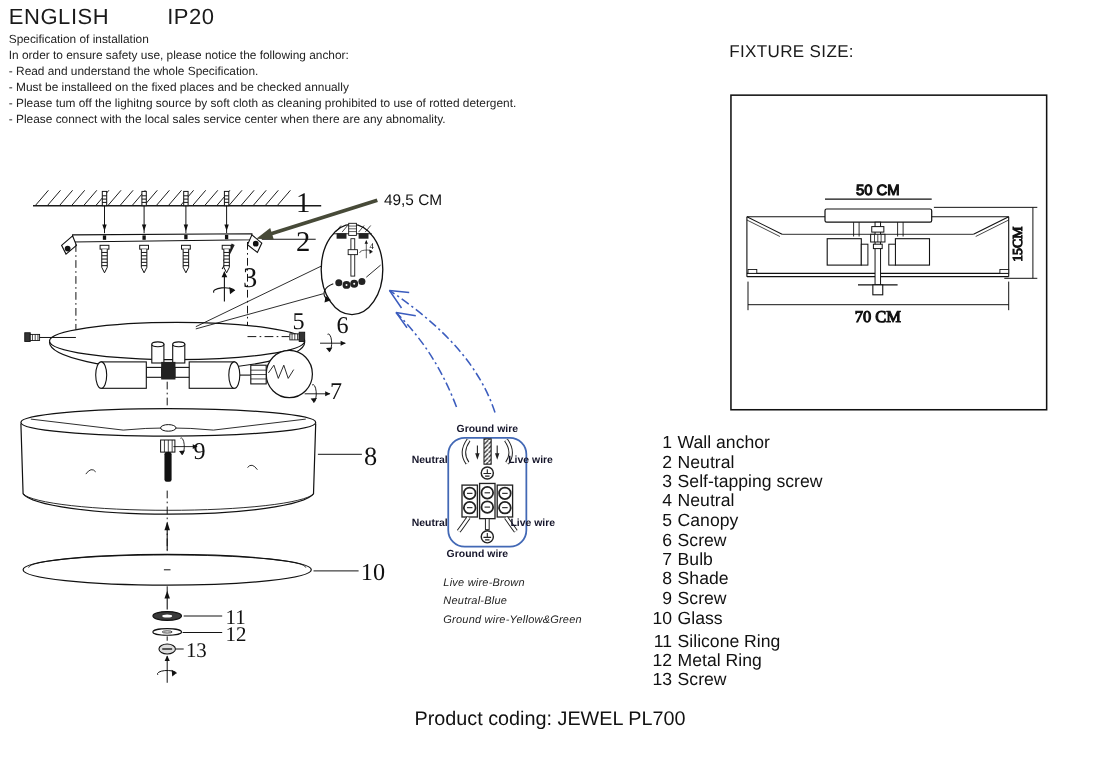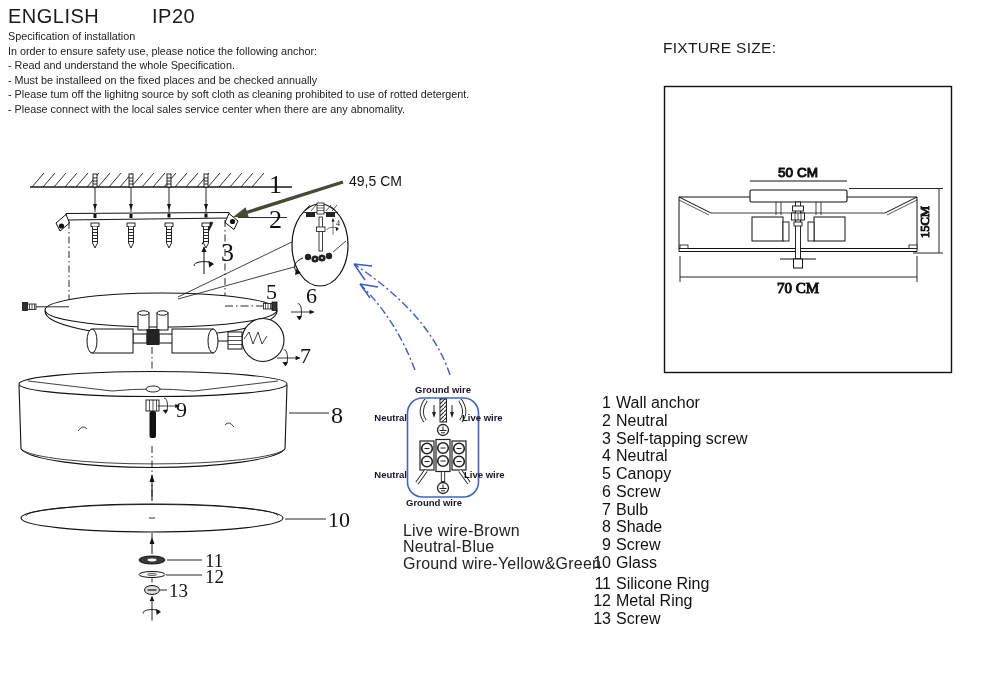--- a/index.html
+++ b/index.html
@@ -6,21 +6,21 @@
   .page{position:relative;width:1000px;height:690px;background:#fff;overflow:hidden;
         font-family:"Liberation Sans",sans-serif;color:#1a1a1a;}
   .abs{position:absolute;}
   .hdr{font-size:20px;letter-spacing:.5px;}
   .spec{font-size:10.8px;line-height:14.55px;white-space:nowrap;color:#222;}
   .fixlabel{font-size:15.5px;letter-spacing:.3px;}
   .parts{font-size:16px;color:#111;}
   .part-row{display:flex;line-height:17.75px;}
   .part-row.gap{margin-top:3px;}
   .part-num{width:48px;text-align:right;margin-right:5px;flex:0 0 auto;}
-  .wirelegend{font-size:16px;line-height:16.4px;color:#222;letter-spacing:.2px;white-space:nowrap;}
+  .wirelegend{font-size:10px;line-height:16.4px;color:#222;letter-spacing:.2px;white-space:nowrap;font-style:italic;}
   .coding{width:100%;text-align:center;font-size:18px;color:#111;}
   svg{position:absolute;left:0;top:0;}
   svg text{font-family:"Liberation Serif","DejaVu Serif",serif;fill:#111;}
   text.sans{font-family:"Liberation Sans",sans-serif;}
   text.wlab{font-family:"Liberation Sans",sans-serif;font-size:9.5px;font-weight:bold;fill:#15152a;}
 </style>
 </head>
 <body>
 
 <div class="page">
@@ -380,14 +380,15 @@
         <span>Screw</span>
       </div>
   </div>
 
   <div class="abs wirelegend" style="left:403px;top:523px;">
     <div>Live wire-Brown</div>
     <div>Neutral-Blue</div>
     <div>Ground wire-Yellow&amp;Green</div>
   </div>
 
+  <div class="abs coding" style="left:0;top:643px;">Product coding: JEWEL PL700</div>
 
 </div>
 
 </body></html>

